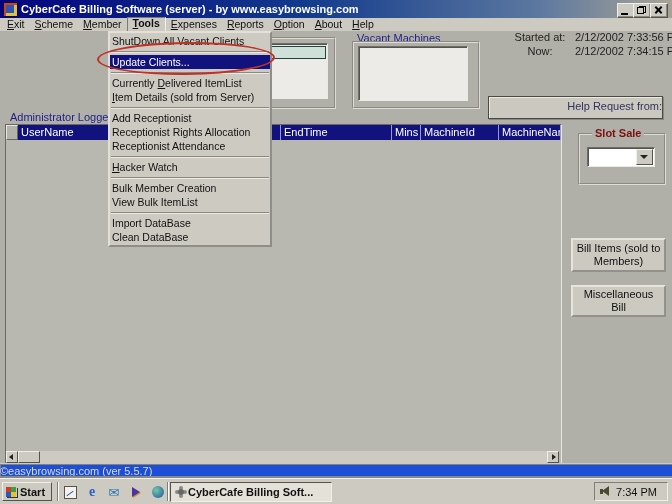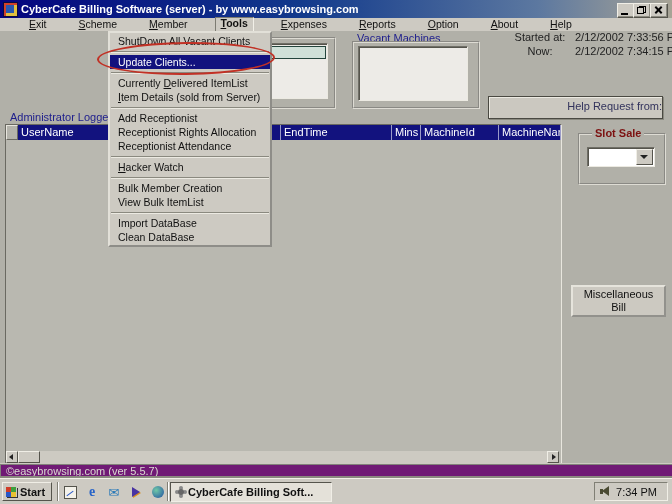--- a/index.html
+++ b/index.html
@@ -20,21 +20,21 @@
   .ico-restore{position:absolute;left:3px;top:2px;width:9px;height:8px;}
   .ico-restore::before{content:"";position:absolute;right:0;top:0;width:5px;height:5px;border:1px solid #000;border-bottom-width:1px;}
   .ico-restore::after{content:"";position:absolute;left:0;bottom:0;width:5px;height:5px;border:1px solid #000;background:#cdcac2;}
   .ico-close{position:absolute;left:3px;top:2px;width:8px;height:8px;}
   .ico-close::before,.ico-close::after{content:"";position:absolute;left:0;top:3px;width:9px;height:2px;background:#000;}
   .ico-close::before{transform:rotate(45deg);} .ico-close::after{transform:rotate(-45deg);}
 
   
   .menubar{left:0;top:18px;width:672px;height:13px;background:#cdcac2;display:flex;align-items:center;
     padding-left:2px;font-size:10.5px;}
-  .menubar-item{padding:0 5px;height:13px;line-height:13px;white-space:nowrap;margin-left:22px;}
+  .menubar-item{padding:0 5px;height:13px;line-height:13px;white-space:nowrap;}
   .menubar-item.pressed{border:1px solid;border-color:#7c7b72 #f2f0e8 #f2f0e8 #7c7b72;line-height:11px;font-weight:bold;}
 
   
   .navy{color:#1d1d8c;}
   .groupbox{border:2px groove #dedcd4;}
   .sunken{border:1px solid;border-color:#6f6e66 #eceae2 #eceae2 #6f6e66;box-shadow:inset 1px 1px 0 #55544c;}
   .listbox{background:#edebe7;}
 
   .left-group{left:262px;top:37px;width:70px;height:68px;}
   .left-list{left:267px;top:43px;width:59px;height:54px;}
@@ -80,30 +80,30 @@
   .combo-value{position:absolute;left:3px;top:1px;line-height:14px;}
 
   .side-btn{width:95px;background:#ccc9c1;border:2px outset #e6e4dc;display:flex;align-items:center;
     justify-content:center;text-align:center;line-height:13px;padding:2px;box-sizing:border-box;}
   .btn-bill{left:571px;top:238px;height:34px;}
   .btn-misc{left:571px;top:285px;height:32px;}
 
   
   .dropdown{left:108px;top:31px;width:160px;background:#cdcac2;border:2px outset #e2e0d8;
     z-index:50;padding:1px 0;font-size:10.5px;}
-  .menu-item{height:14px;line-height:14px;padding:0 8px;white-space:nowrap;}
+  .menu-item{height:14px;line-height:14px;padding:0 2px;white-space:nowrap;}
   .menu-item.hl{background:#12127e;color:#fff;}
   .menu-sep{height:0;border-top:1px solid #8a897f;border-bottom:1px solid #eceae2;margin:3px 1px 2px 1px;}
   .annotation{left:97px;top:42px;width:174px;height:29px;border:2px solid #c13125;border-radius:50%;
     z-index:60;transform:rotate(-0.6deg);pointer-events:none;}
 
   
-  .statusbar{left:0;top:463px;width:672px;height:15px;background:#701a75;
+  .statusbar{left:0;top:463px;width:672px;height:15px;background:#1d4ed8;
     border-top:1px solid #cdcac2;box-shadow:inset 1px 1px 0 #82817a;
-    line-height:14px;padding-left:6px;color:#dad9d1;box-sizing:border-box;}
+    line-height:14px;padding-left:0;color:#dad9d1;box-sizing:border-box;}
 
   
   .taskbar{left:0;top:478px;width:672px;height:26px;background:#cdcac2;border-top:1px solid #f2f0e8;
     box-shadow:0 -2px 0 #8a897f;}
   .start-btn{position:absolute;left:2px;top:3px;width:50px;height:19px;background:#cdcac2;border:1px solid;
     border-color:#f0eee6 #55544c #55544c #f0eee6;display:flex;align-items:center;gap:3px;padding-left:3px;
     font-weight:bold;box-sizing:border-box;}
   .flag{width:11px;height:10px;position:relative;box-shadow:1px 1px 0 #333;}
   .flag::before{content:"";position:absolute;left:0;top:0;width:5px;height:5px;background:#d03c28;box-shadow:5px 0 0 #3ca03c,0 5px 0 #2858c8,5px 5px 0 #e8c030;}
   .tb-sep{position:absolute;top:3px;width:0;height:19px;border-left:1px solid #807f75;border-right:1px solid #fff;}
@@ -203,20 +203,21 @@
 
   <div class="abs groupbox slot-group"></div>
   <div class="abs slot-cap">Slot Sale</div>
   <div class="abs sunken combo">
     <span class="combo-value"></span>
     <span class="combo-btn">
         <span class="tri-d"></span>
       </span>
   </div>
 
+  <div class="abs side-btn btn-bill">Bill Items  (sold to Members)</div>
   <div class="abs side-btn btn-misc">Miscellaneous Bill</div>
 
   <div class="abs dropdown">
     <div class="menu-item">ShutDown All Vacant Clients</div>
     <div class="menu-sep"></div>
     <div class="menu-item hl">Update Clients...</div>
     <div class="menu-sep"></div>
     <div class="menu-item">Currently <u>D</u>elivered ItemList</div>
     <div class="menu-item"><u>I</u>tem Details (sold from Server)</div>
     <div class="menu-sep"></div>

